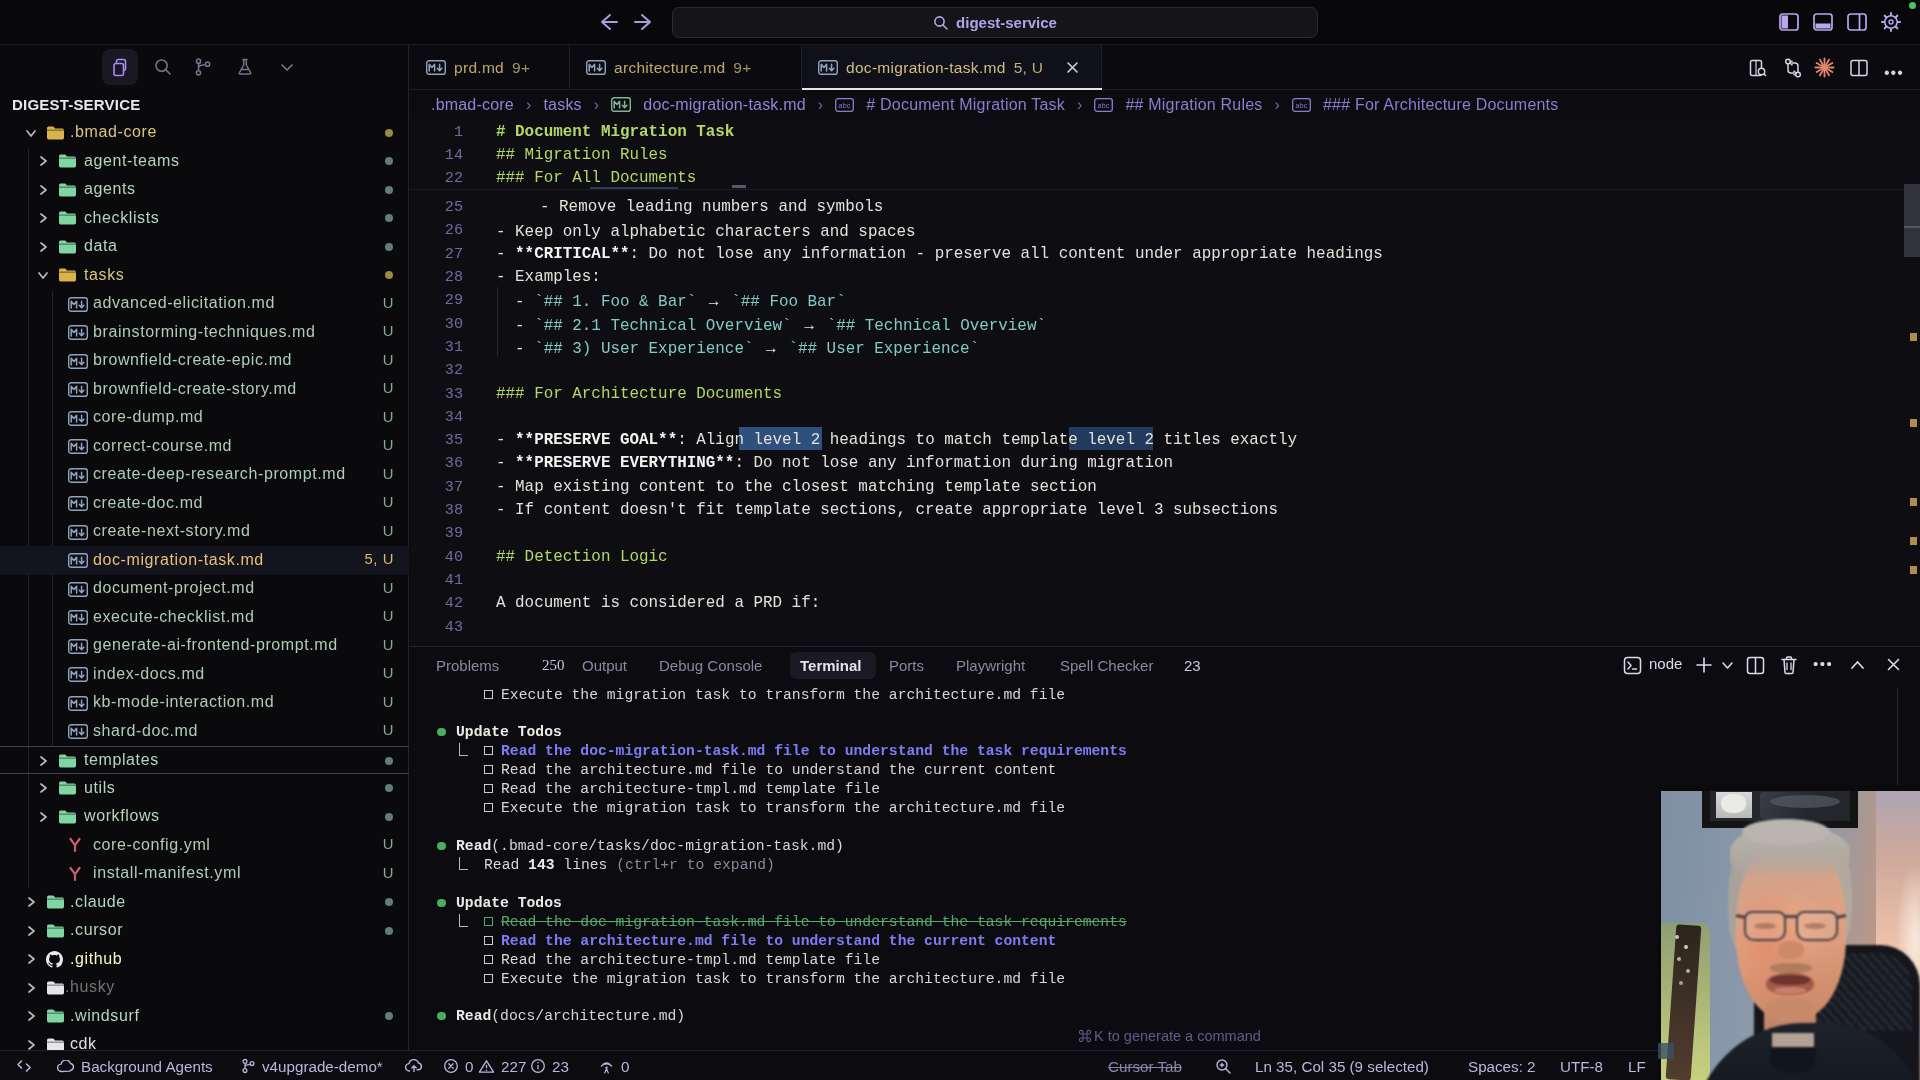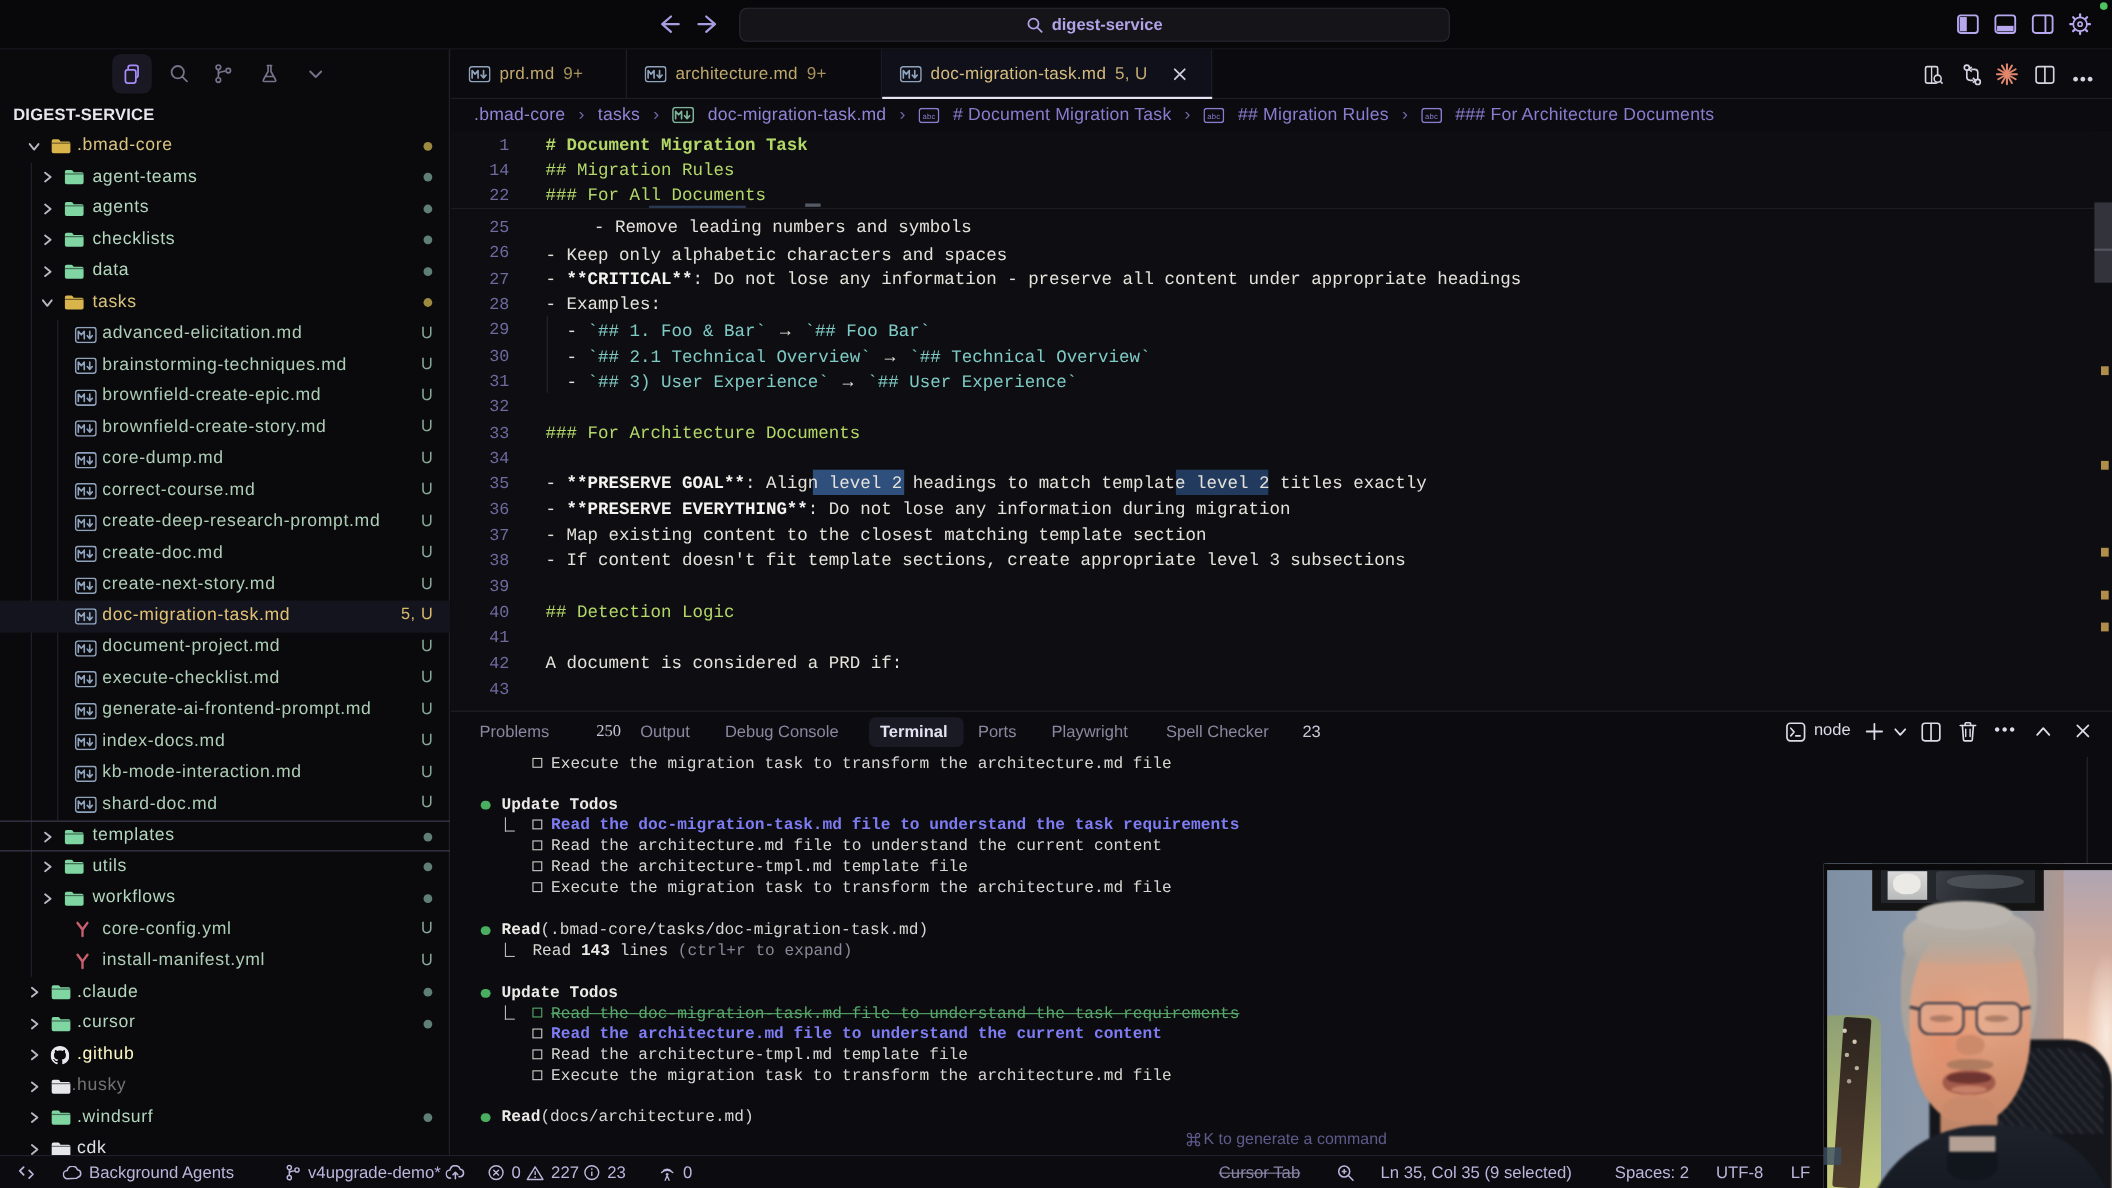--- a/index.html
+++ b/index.html
@@ -654,21 +654,21 @@
   <div id="statusbar">
       <svg class="abs" style="left:16px;top:8px;" width="16" height="14" viewBox="0 0 16 14">
         <path d="M5.5 2 L2 5.5 L5.5 9 M10.5 5 L14 8.5 L10.5 12" stroke="#bcb6dc" stroke-width="1.6" fill="none" stroke-linecap="round" stroke-linejoin="round"></path>
       </svg>
   <div class="sbitem" style="left:57px;">
         <svg width="18" height="13" viewBox="0 0 18 13">
           <path d="M4.5 11.5 a3.7 3.7 0 0 1 -.4-7.4 a4.8 4.8 0 0 1 9.3-.6 a3.4 3.4 0 0 1 .3 6.7 q-.5 .6 -1.2 .9 z" fill="none" stroke="#bcb6dc" stroke-width="1.4" stroke-linejoin="round"></path>
         </svg>
         <span>Background Agents</span>
       </div>
-  <div class="sbitem" style="left:259px;text-align:right;">
+  <div class="sbitem" style="left:241px;text-align:right;">
         <svg width="15" height="16" viewBox="0 0 15 16">
           <circle cx="4" cy="3.4" r="1.9" fill="none" stroke="#bcb6dc" stroke-width="1.3"></circle>
           <circle cx="4" cy="12.6" r="1.9" fill="none" stroke="#bcb6dc" stroke-width="1.3"></circle>
           <circle cx="11" cy="5.6" r="1.9" fill="none" stroke="#bcb6dc" stroke-width="1.3"></circle>
           <path d="M4 5.3 V10.7 M4 9 q0-2 2.2-2.2 l2.6-.4" fill="none" stroke="#bcb6dc" stroke-width="1.3"></path>
         </svg>
         <span>v4upgrade-demo*</span>
       </div>
   <svg class="abs" style="left:405px;top:8px;" width="18" height="14" viewBox="0 0 18 14">
         <path d="M4.5 12 a3.7 3.7 0 0 1 -.4-7.4 a4.8 4.8 0 0 1 9.3-.6 a3.4 3.4 0 0 1 .3 6.7 h-1.5 M9 12.5 V7 M6.8 9 L9 6.8 L11.2 9" fill="none" stroke="#bcb6dc" stroke-width="1.4" stroke-linejoin="round" stroke-linecap="round"></path>

